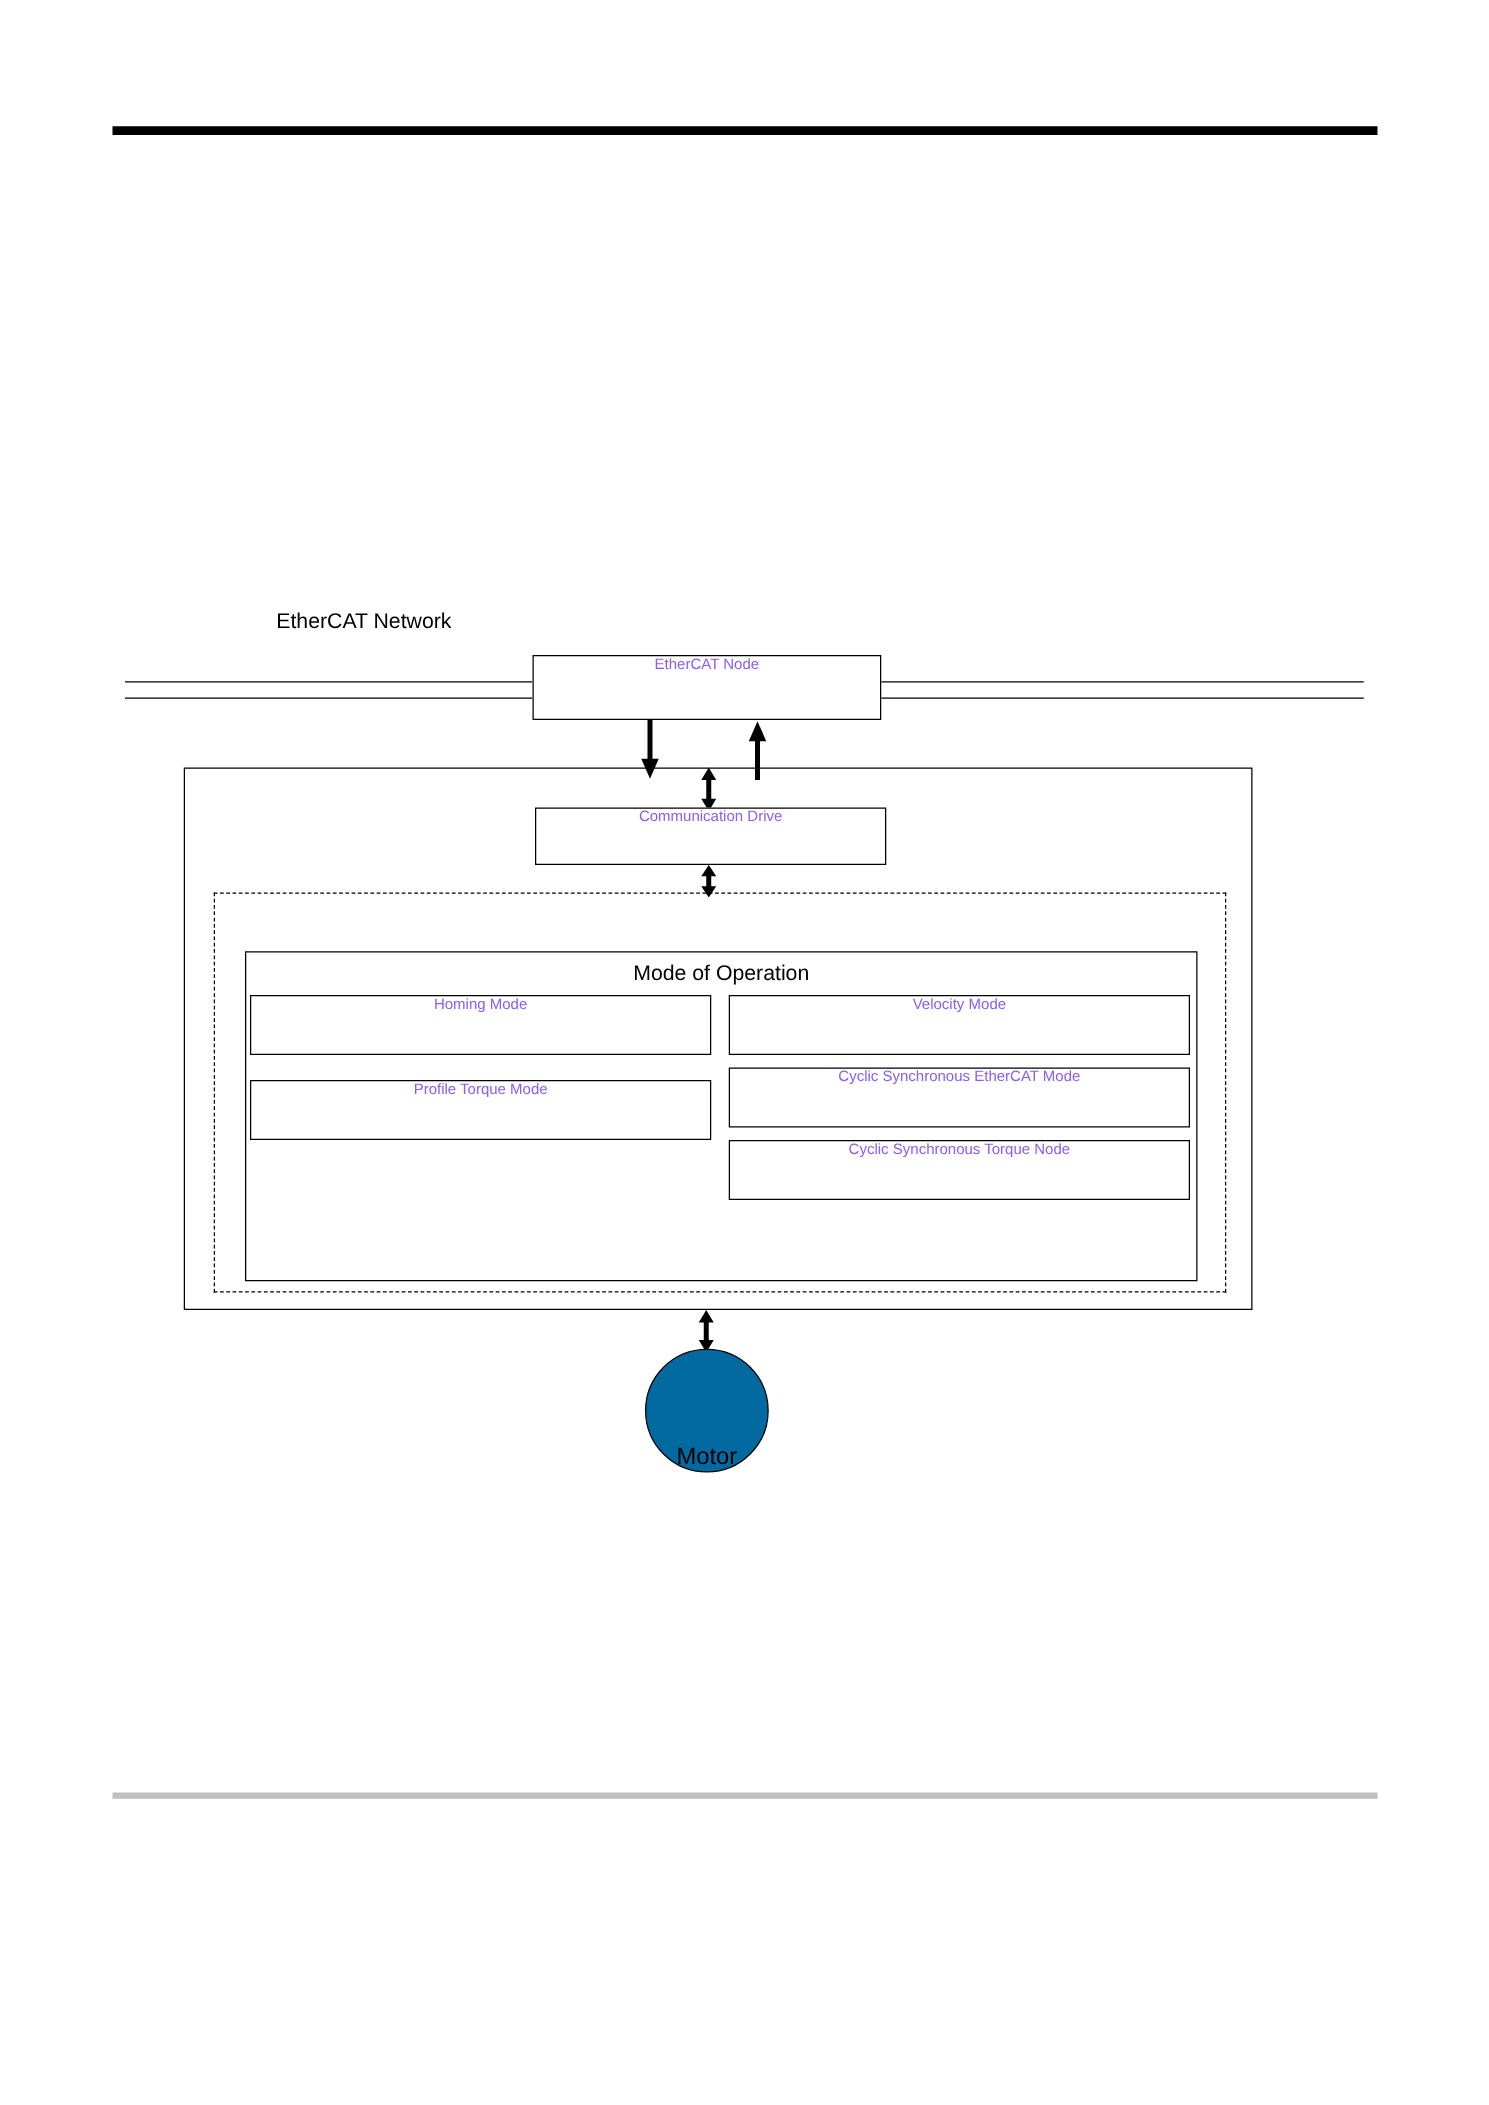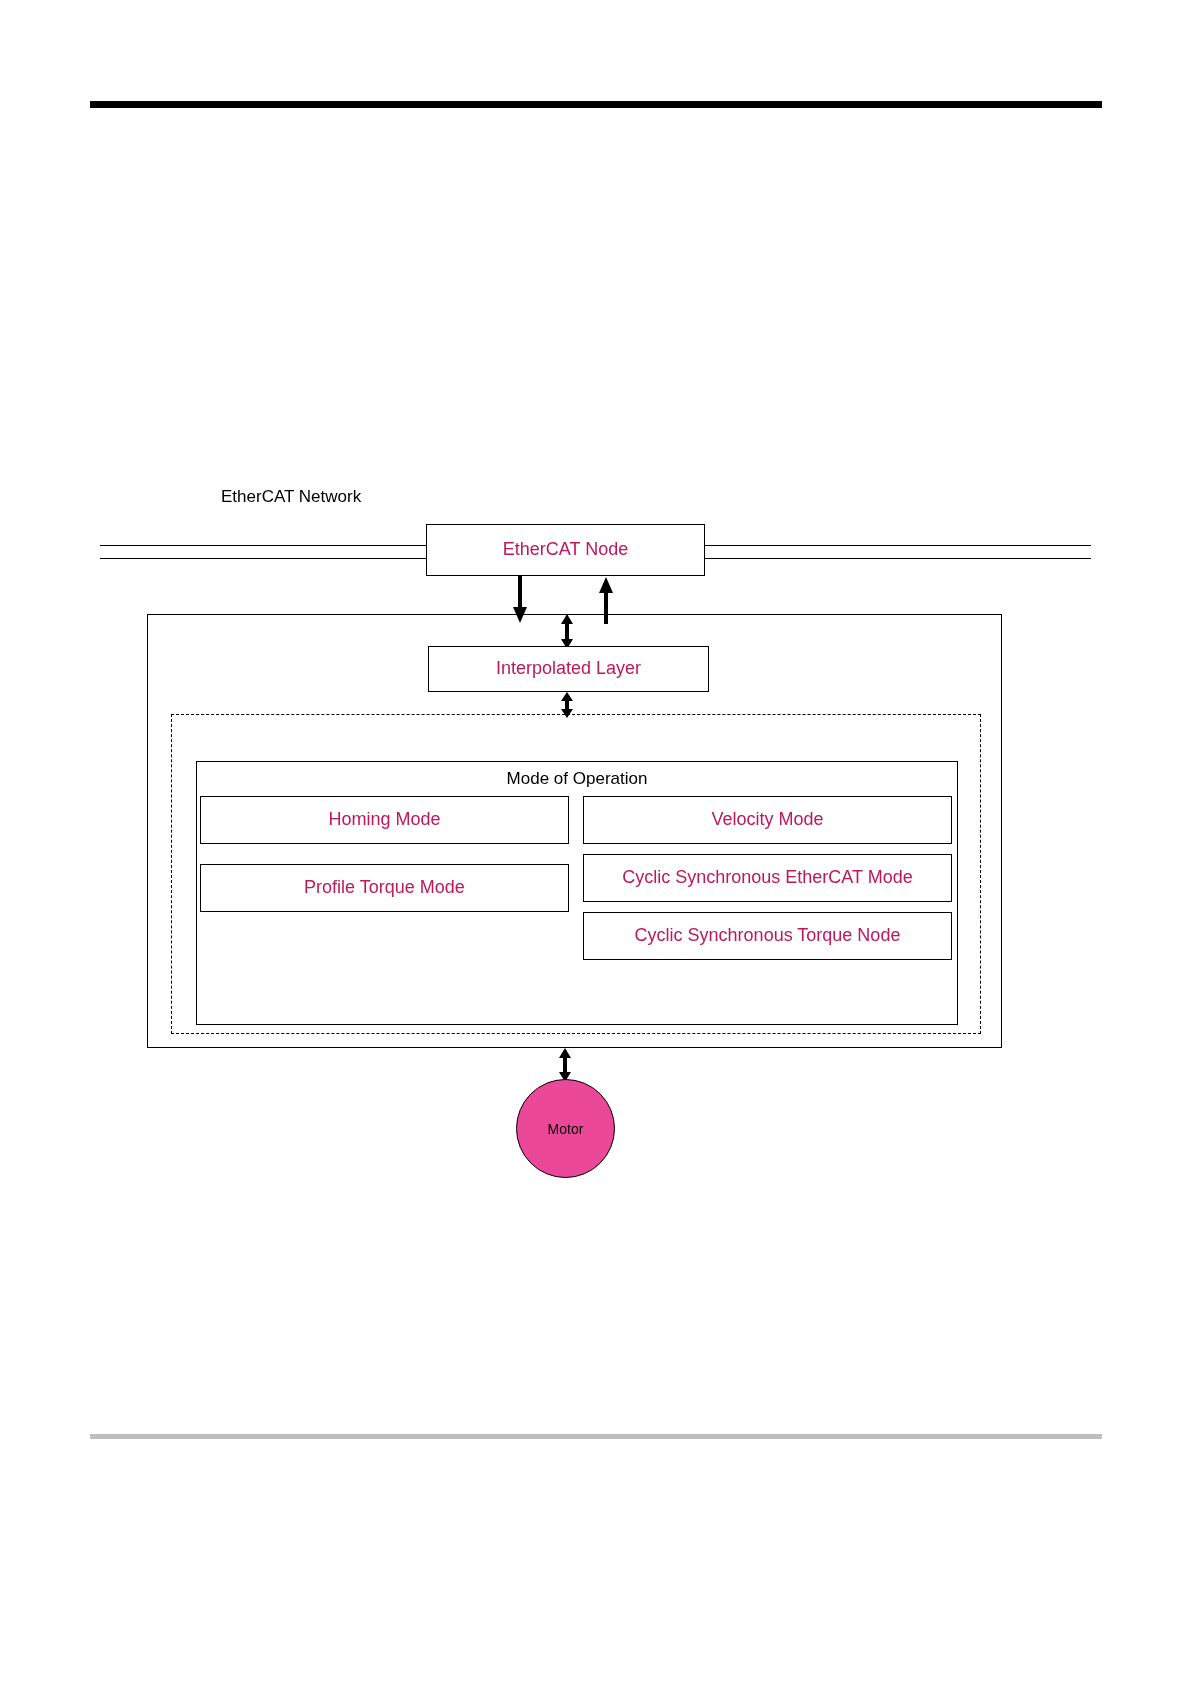--- a/index.html
+++ b/index.html
@@ -53,24 +53,23 @@
     background: #000000;
     height: 1px;
   }
 
   .box {
     position: absolute;
     box-sizing: border-box;
     border: 1px solid #000000;
     background: #ffffff;
     display: flex;
-    align-items: center;
     justify-content: center;
-    font-size: 18px;
-    color: #be185d;
+    font-size: 12px;
+    color: #8b5cf6;
     line-height: 1.1;
   }
 
   .outer-box {
     position: absolute;
     box-sizing: border-box;
     border: 1px solid #000000;
     background: transparent;
   }
 
@@ -93,25 +92,25 @@
     font-size: 17px;
     color: #000000;
     white-space: nowrap;
   }
 
   .motor-circle {
     position: absolute;
     box-sizing: border-box;
     border: 1.6px solid #000000;
     border-radius: 50%;
-    background: #ec4899;
+    background: #0369a1;
     display: flex;
-    align-items: center;
+    align-items: flex-end;
     justify-content: center;
-    font-size: 14px;
+    font-size: 19px;
   }
 
   .arrow {
     position: absolute;
   }
 </style>
 </head>
 <body>
 
 <div class="page">
@@ -145,21 +144,21 @@
 
     <div class="outer-box" style="left:147px; top:614px; width:855px; height:434px;"></div>
 
     <svg class="arrow" style="left:558px; top:614px;" width="18" height="35" viewBox="0 0 18 35">
       <line x1="9" y1="5" x2="9" y2="30" stroke="#000" stroke-width="4"></line>
       <polygon points="9,0 3,10 15,10" fill="#000"></polygon>
       <polygon points="9,35 3,25 15,25" fill="#000"></polygon>
     </svg>
 
     <div class="box" style="left:428px; top:646px; width:281px; height:46px;">
-      <span>Interpolated Layer</span>
+      <span>Communication Drive</span>
     </div>
 
     <svg class="arrow" style="left:558px; top:692px;" width="18" height="26" viewBox="0 0 18 26">
       <line x1="9" y1="4" x2="9" y2="22" stroke="#000" stroke-width="4"></line>
       <polygon points="9,0 3,9 15,9" fill="#000"></polygon>
       <polygon points="9,26 3,17 15,17" fill="#000"></polygon>
     </svg>
 
     <div class="dashed-box" style="left:171px; top:714px; width:810px; height:320px;"></div>
 

